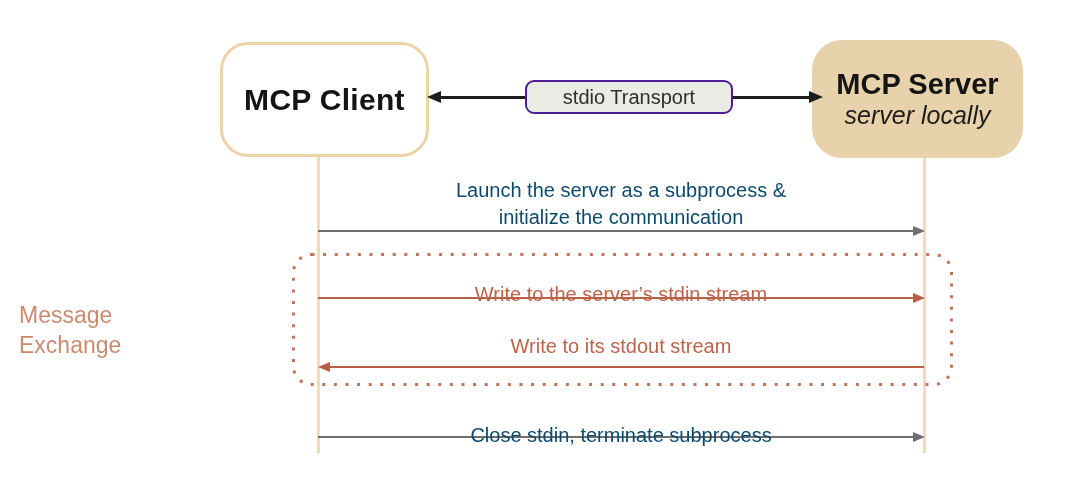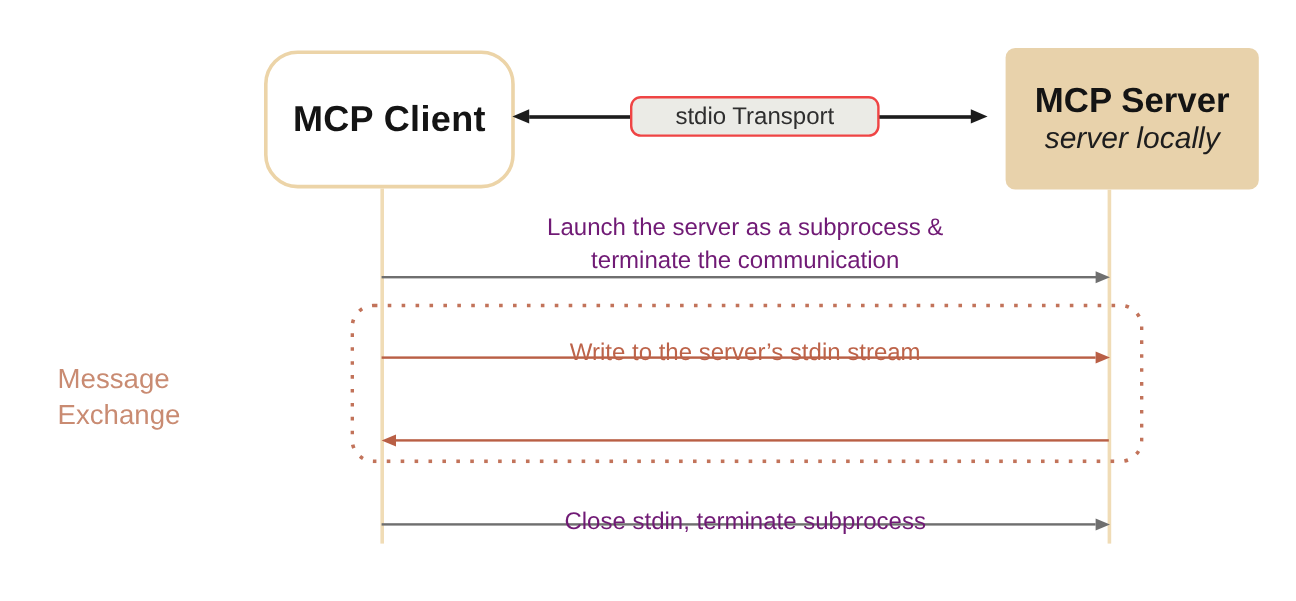--- a/index.html
+++ b/index.html
@@ -23,25 +23,25 @@
     box-sizing: border-box;
     background: #ffffff;
     border: 3px solid #ecd4a8;
     border-radius: 28px;
     display: flex; align-items: center; justify-content: center;
     font-size: 30px; font-weight: 700; color: #141414;
     letter-spacing: 0.3px;
   }
   .actor-server {
     position: absolute;
-    left: 838px; top: 40px;
+    left: 812px; top: 40px;
     width: 211px; height: 118px;
     box-sizing: border-box;
     background: #e8d2ab;
-    border-radius: 8px;
+    border-radius: 30px;
     display: flex; flex-direction: column; align-items: center; justify-content: center;
     color: #141414;
   }
   .actor-server .title { font-size: 29px; font-weight: 700; line-height: 32px; }
   .actor-server .subtitle { font-size: 25px; font-style: italic; font-weight: 400; line-height: 30px; color: #1d1d1d; }
 
   
   .transport-line {
     position: absolute;
     left: 441px; top: 96px;
@@ -63,21 +63,21 @@
     border-top: 6.5px solid transparent;
     border-bottom: 6.5px solid transparent;
     border-left: 14px solid #1c1c1c;
   }
   .transport-label {
     position: absolute;
     left: 525px; top: 80px;
     width: 208px; height: 34px;
     box-sizing: border-box;
     background: #ebebe6;
-    border: 2px solid #ef4444;
+    border: 2px solid #4c1d95;
     border-radius: 9px;
     display: flex; align-items: center; justify-content: center;
     font-size: 20px; color: #2e2e2e;
     z-index: 3;
   }
 
   
   .lifeline {
     position: absolute;
     width: 3px;
@@ -87,21 +87,21 @@
   .lifeline.server { left: 923px; top: 158px; height: 295px; }
 
   
   .msg-label {
     position: absolute;
     left: 371px;
     width: 500px;
     text-align: center;
     font-size: 20px;
     line-height: 27px;
-    color: #701a75;
+    color: #0c4a6e;
     z-index: 2;
   }
   .msg-label.orange { color: #bd6349; }
   .msg-1 { top: 177px; }
   .msg-2 { top: 265px; margin-top: 16px; }
   .msg-3 { top: 333px; }
   .msg-4 { top: 422px; }
 
   
   .msg-line {
@@ -129,21 +129,21 @@
   
   .exchange-border {
     position: absolute;
     left: 292px; top: 253px;
     z-index: 1;
   }
 
   
   .side-label {
     position: absolute;
-    left: 48px; top: 300px;
+    left: 19px; top: 300px;
     width: 135px;
     font-size: 23px;
     line-height: 30px;
     color: #c98b72;
   }
 </style>
 </head>
 <body>
 
 <div class="canvas">
@@ -162,35 +162,38 @@
   <div class="transport-head-right"></div>
   <div class="transport-label">
     <span>stdio Transport</span>
   </div>
 
   <div class="lifeline client"></div>
   <div class="lifeline server"></div>
 
   <div class="msg-label msg-1">
     <span>Launch the server as a subprocess &amp;</span><br>
-    <span>terminate the communication</span>
+    <span>initialize the communication</span>
   </div>
   <div class="msg-line" style="left:318px; top:230px; width:596px;"></div>
   <div class="head-right" style="left:913px; top:226px;"></div>
 
   <svg class="exchange-border" width="661" height="133">
     <rect x="1.5" y="1.5" width="658" height="130" rx="18" ry="18" fill="none" stroke="#c2735a" stroke-width="3" stroke-dasharray="3 8.6"></rect>
   </svg>
 
   <div class="msg-label msg-2 orange">
     <span>Write to the server’s stdin stream</span>
   </div>
   <div class="msg-line orange" style="left:318px; top:297px; width:595px;"></div>
   <div class="head-right orange" style="left:913px; top:293px;"></div>
 
+  <div class="msg-label msg-3 orange">
+    <span>Write to its stdout stream</span>
+  </div>
   <div class="head-left" style="left:318px; top:362px;"></div>
   <div class="msg-line orange" style="left:330px; top:366px; width:594px;"></div>
 
   <div class="msg-label msg-4">
     <span>Close stdin, terminate subprocess</span>
   </div>
   <div class="msg-line" style="left:318px; top:436px; width:595px;"></div>
   <div class="head-right" style="left:913px; top:432px;"></div>
 
   <div class="side-label">

